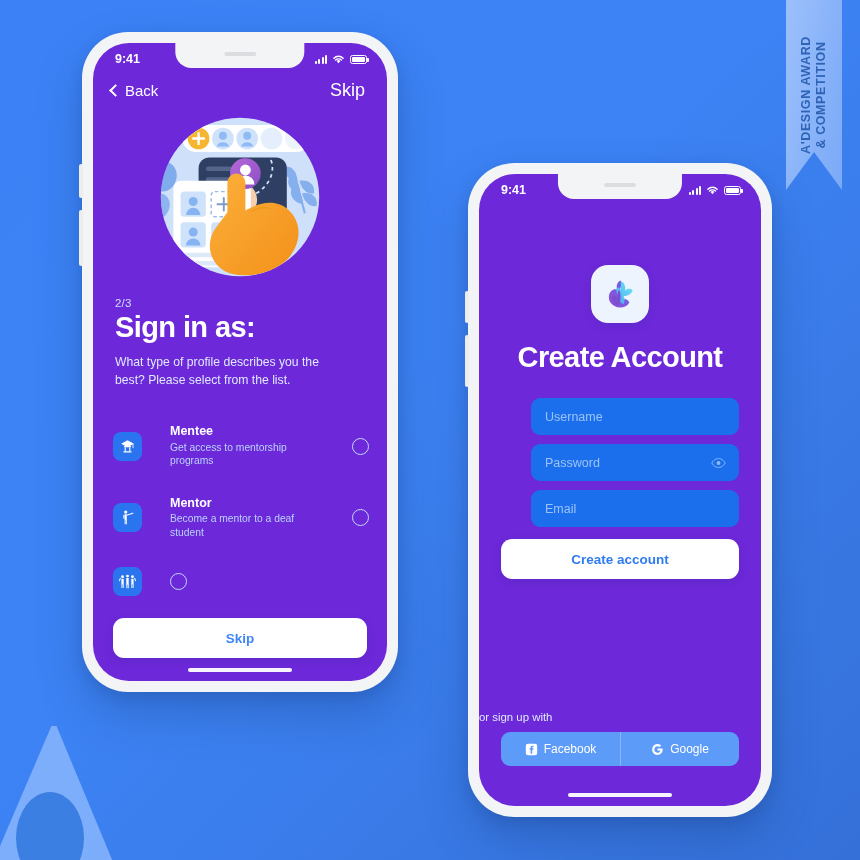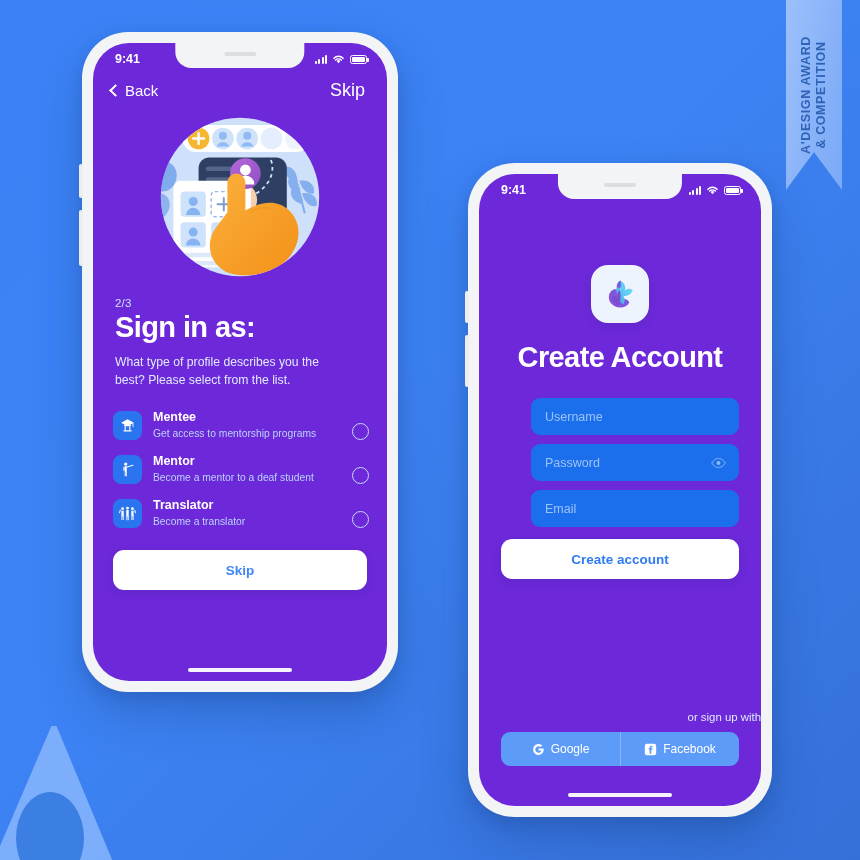--- a/index.html
+++ b/index.html
@@ -111,22 +111,23 @@
 
   .illo-wrap { display:flex; justify-content:center; margin-top:6px; }
   .illo { width: 180px; height: 180px; }
 
   .step { color:#cfe0fd; font-size:11.5px; padding: 10px 0 0 22px; letter-spacing:.2px; }
   .headline { color:#fff; font-size:29px; font-weight:700; letter-spacing:-.6px; padding: 2px 22px 0; }
   .subcopy { color:#dfeaff; font-size:12.2px; line-height:1.45; padding: 10px 22px 0; max-width: 250px; }
 
   .opt-list { padding: 14px 18px 0 20px; }
   .opt {
-    display:flex; align-items:flex-end; gap:11px;
+    display:flex; align-items:center; gap:28px;
     padding: 7px 0;
+    margin-top: 14px;
   }
   .opt-ico {
     flex: 0 0 auto;
     width: 29px; height: 29px; border-radius: 8px;
     background: #2a74ef;
     display:flex; align-items:center; justify-content:center;
   }
   .opt-txt { flex:1 1 auto; min-width:0; }
   .opt-title { color:#fff; font-size:12.5px; font-weight:700; line-height:1.25; }
   .opt-sub { color:#b9d3fb; font-size:10.3px; line-height:1.3; margin-top:1px; }
@@ -173,21 +174,21 @@
     display:flex; align-items:center; justify-content:center;
     color:#2f7bf0; font-size:13.5px; font-weight:700;
     box-shadow: 0 3px 10px rgba(14,45,105,.14);
   }
   .member {
     text-align:center; margin-top: 15px; font-size:11.6px; color:#a8c9fa;
   }
   .member b { color:#fff; font-weight:700; }
   .orwith {
     position:absolute; left:0; right:0; bottom: 83px;
-    text-align:right; color:#dfeaff; font-size:11.4px;
+    text-align:left; color:#dfeaff; font-size:11.4px;
   }
   .social {
     position:absolute; left:22px; right:22px; bottom: 40px;
     height: 34px; border-radius: 9px;
     background: #5d9bf9;
     display:flex; align-items:stretch; overflow:hidden;
   }
   .social-btn {
     flex:1 1 50%;
     display:flex; align-items:center; justify-content:center; gap:6px;
@@ -371,24 +372,20 @@
                 <circle cx="12" cy="4.4" r="2.1"></circle>
                 <circle cx="19" cy="5.2" r="2"></circle>
               <path d="M3.4 8 h3.2 v8 H3.4z M10.3 7.2 h3.4 v9 h-3.4z M17.4 8 h3.2 v8 h-3.2z"></path>
               <path d="M3.5 15.6 h1.2 v5.6 H3.5z M5.4 15.6 h1.2 v5.6 H5.4z
                        M10.4 15.6 h1.3 v6 h-1.3z M12.4 15.6 h1.3 v6 h-1.3z
                        M17.5 15.6 h1.2 v5.6 H17.5z M19.4 15.6 h1.2 v5.6 H19.4z"></path>
               <rect x="0.6" y="6.6" width="1.4" height="5" rx=".7" transform="rotate(18 1.3 9)"></rect>
               <rect x="22" y="6.6" width="1.4" height="5" rx=".7" transform="rotate(-18 22.7 9)"></rect>
             </svg>
           </span>
-          <span class="opt-txt">
-            <span class="opt-title" style="display:block">Translator</span>
-            <span class="opt-sub" style="display:block">Become a translator</span>
-          </span>
           <span class="radio"></span>
         </div>
 
       </div>
 
       <div class="next-btn">Skip</div>
       <div class="home-indicator"></div>
     </div>
   </div>
 
@@ -453,33 +450,33 @@
       </div>
 
       <div class="cta">Create account</div>
 
 
       <div class="orwith">or sign up with</div>
 
       <div class="social">
         <div class="social-btn">
           <svg width="13" height="13" viewBox="0 0 24 24">
+            <rect x="1.5" y="1.5" width="21" height="21" rx="4" fill="#fff"></rect>
+            <path d="M15.6 12.6h-2.2V20h-3v-7.4H8.7v-2.7h1.7V8.2c0-2 .9-3.3 3.3-3.3h2v2.7h-1.2c-.9 0-1 .35-1 .98v1.3h2.2l-.1 2.7z" fill="#5d9bf9"></path>
+          </svg>
+          <span>Facebook</span>
+        </div>
+        <div class="social-btn">
+          <svg width="13" height="13" viewBox="0 0 24 24">
             <path d="M21.5 12.2c0-.7-.06-1.4-.18-2.05H12v3.9h5.34a4.6 4.6 0 0 1-2 3v2.5h3.23c1.9-1.74 2.93-4.3 2.93-7.35z" fill="#fff"></path>
             <path d="M12 22c2.7 0 4.96-.9 6.6-2.43l-3.22-2.5c-.9.6-2.04.95-3.38.95-2.6 0-4.8-1.75-5.6-4.1H3.08v2.58A10 10 0 0 0 12 22z" fill="#fff"></path>
             <path d="M6.4 13.9a6 6 0 0 1 0-3.83V7.5H3.08a10 10 0 0 0 0 9l3.32-2.6z" fill="#fff"></path>
             <path d="M12 5.97c1.47 0 2.79.5 3.83 1.5l2.86-2.86C16.95 2.98 14.7 2 12 2A10 10 0 0 0 3.08 7.5L6.4 10.1c.8-2.36 3-4.12 5.6-4.12z" fill="#fff"></path>
           </svg>
           <span>Google</span>
         </div>
-        <div class="social-btn">
-          <svg width="13" height="13" viewBox="0 0 24 24">
-            <rect x="1.5" y="1.5" width="21" height="21" rx="4" fill="#fff"></rect>
-            <path d="M15.6 12.6h-2.2V20h-3v-7.4H8.7v-2.7h1.7V8.2c0-2 .9-3.3 3.3-3.3h2v2.7h-1.2c-.9 0-1 .35-1 .98v1.3h2.2l-.1 2.7z" fill="#5d9bf9"></path>
-          </svg>
-          <span>Facebook</span>
-        </div>
       </div>
 
       <div class="home-indicator"></div>
     </div>
   </div>
 
 </div>
 
 </body></html>

